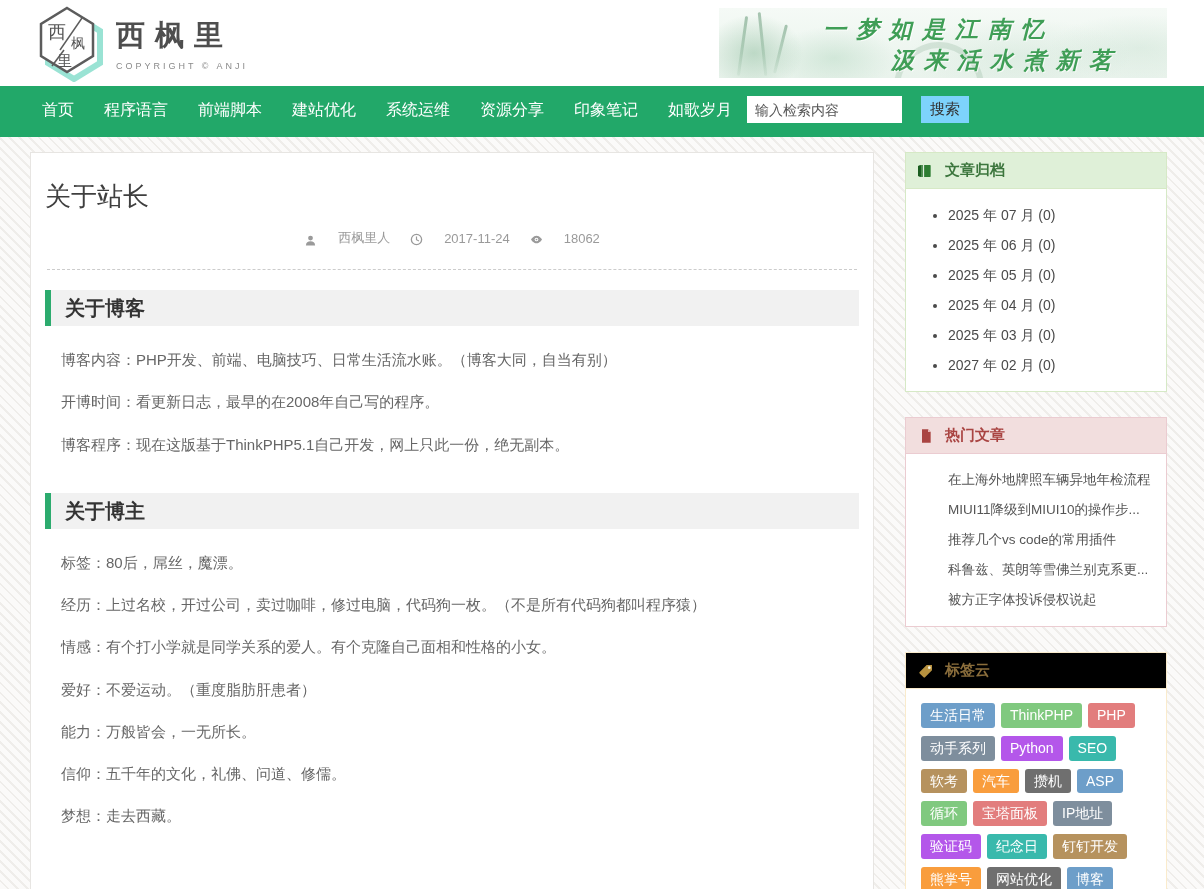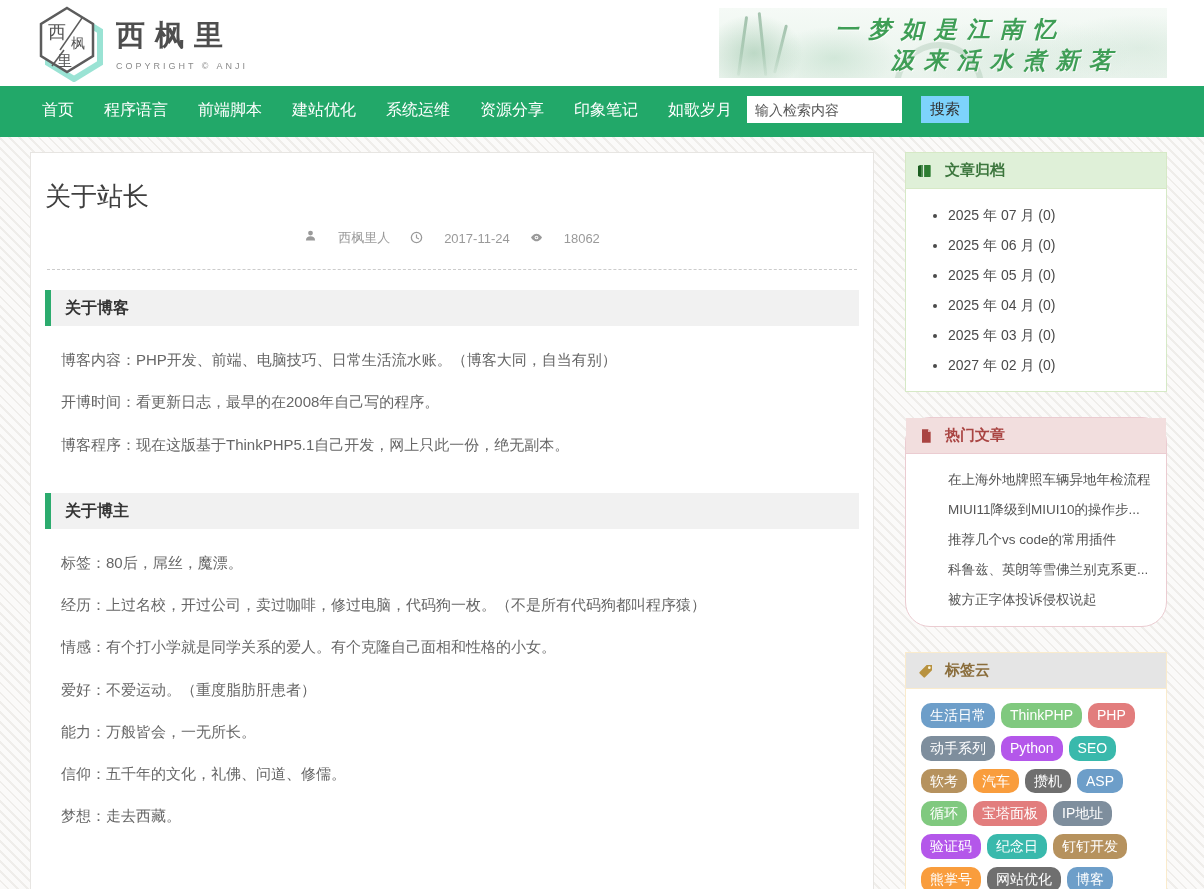--- a/index.html
+++ b/index.html
@@ -36,21 +36,21 @@
   .reed{ position:absolute; width:3px; background:linear-gradient(180deg,rgba(70,130,90,.45),rgba(120,170,135,.1)); border-radius:2px; }
   .reed1{ height:60px; left:22px; top:8px; transform:rotate(8deg); }
   .reed2{ height:64px; left:42px; top:4px; transform:rotate(-6deg); }
   .reed3{ height:50px; left:60px; top:16px; transform:rotate(14deg); }
   .arch{ position:absolute; left:175px; top:34px; width:90px; height:45px;
          border:6px solid rgba(130,170,145,.25); border-bottom:none;
          border-radius:90px 90px 0 0; }
   .banner-line{ position:absolute; font-family:"DejaVu Serif","Liberation Serif",serif;
     font-style:italic; font-weight:bold; color:#3f9e56; letter-spacing:10px;
     text-shadow:1px 1px 0 rgba(255,255,255,.7); }
-  .banner-line1{ top:6px; left:116px; font-size:23px; }
+  .banner-line1{ top:6px; left:104px; font-size:23px; }
   .banner-line2{ top:37px; left:172px; font-size:23px; }
 
   
   .main-nav{
     height:51px; background:#22a869;
     display:flex; align-items:center; justify-content:flex-start;
     padding:0 37px 4px 27px;
   }
   .nav-items{ display:flex; }
   .nav-item{ color:#fff; font-size:16px; line-height:51px; padding:0 15px; cursor:pointer; white-space:nowrap; }
@@ -73,55 +73,55 @@
   
   .article-card{
     width:844px; min-height:790px; background:#fff; border:1px solid #e7e5e2;
     padding:26px 14px 40px;
   }
   .article-title{ margin:0; font-size:26px; font-weight:400; color:#3f3f3f; }
   .article-meta{
     margin-top:15px; display:flex; justify-content:center; align-items:center; gap:20px;
     color:#9a9a9a; font-size:13px;
   }
-  .meta-item{ display:flex; align-items:flex-start; gap:21px; }
+  .meta-item{ display:flex; align-items:flex-end; gap:21px; }
   .meta-item svg{ width:13px; height:13px; }
   .dashed-divider{ border:none; border-top:1px dashed #ccc; margin:22px 2px 0; }
 
   .section-head{
     margin:40px 0 4px; background:#f1f1f1; border-left:6px solid #2cab6e;
     height:36px; line-height:36px; padding-left:14px;
-    font-size:16px; font-weight:bold; color:#333;
+    font-size:20px; font-weight:bold; color:#333;
   }
   .section-head.first{ margin-top:20px; }
   .para{ margin:25px 0 25px 16px; font-size:15px; color:#666; line-height:1.15; }
 
   
   .sidebar{ width:262px; display:flex; flex-direction:column; gap:25px; }
   .widget{ background:#fff; border:1px solid #ddd; }
   .widget-head{
     height:36px; display:flex; align-items:center; gap:11px; padding:0 12px;
     font-size:15px; font-weight:bold;
   }
   .widget-head svg{ width:16px; height:16px; }
   .widget-archive{ border-color:#d6e9c6; }
   .archive-head{ background:#dff0d8; color:#3c763d; border-bottom:1px solid #d6e9c6; }
-  .widget-hot{ border-color:#ebccd1;border-radius:25px; }
+  .widget-hot{ border-color:#ebccd1; }
   .hot-head{ background:#f2dede; color:#a94442; border-bottom:1px solid #ebccd1; }
   .widget-tags{ border-color:#faebcc; }
-  .tags-head{ background:#e5e5e5; color:#8a6d3b; border-bottom:1px solid #faebcc; }
+  .tags-head{ background:#000000; color:#8a6d3b; border-bottom:1px solid #faebcc; }
 
   .widget-list{ margin:11px 0; padding:0 8px 0 42px; list-style:disc; }
   .widget-list li{ line-height:30px; font-size:14px; color:#4a4a4a; cursor:pointer; white-space:nowrap; }
   .hot-list li{ font-size:13.5px; color:#555; overflow:hidden; text-overflow:clip; }
 
   .tag-cloud{ padding:10px 10px 14px 12px; }
   .tag{
     display:inline-block; margin:4px 3px; padding:4px 9px;
-    color:#fff; font-size:14px; line-height:1.2; cursor:pointer; border-radius:10px;
+    color:#fff; font-size:14px; line-height:1.2; cursor:pointer; border-radius:3px;
   }
 </style>
 </head>
 <body>
 
 <header class="site-header">
   <div class="logo">
     <svg class="logo-hex" viewBox="0 0 74 78">
       <polygon points="40,8 66,24 66,56 40,72 14,56 14,24" fill="none" stroke="#8fe0cf" stroke-width="6" transform="translate(4,3)" opacity="0.9"></polygon>
       <polygon points="37,4 63,20 63,52 37,68 11,52 11,20" fill="#ffffff" stroke="#5c5c5c" stroke-width="2.5"></polygon>

